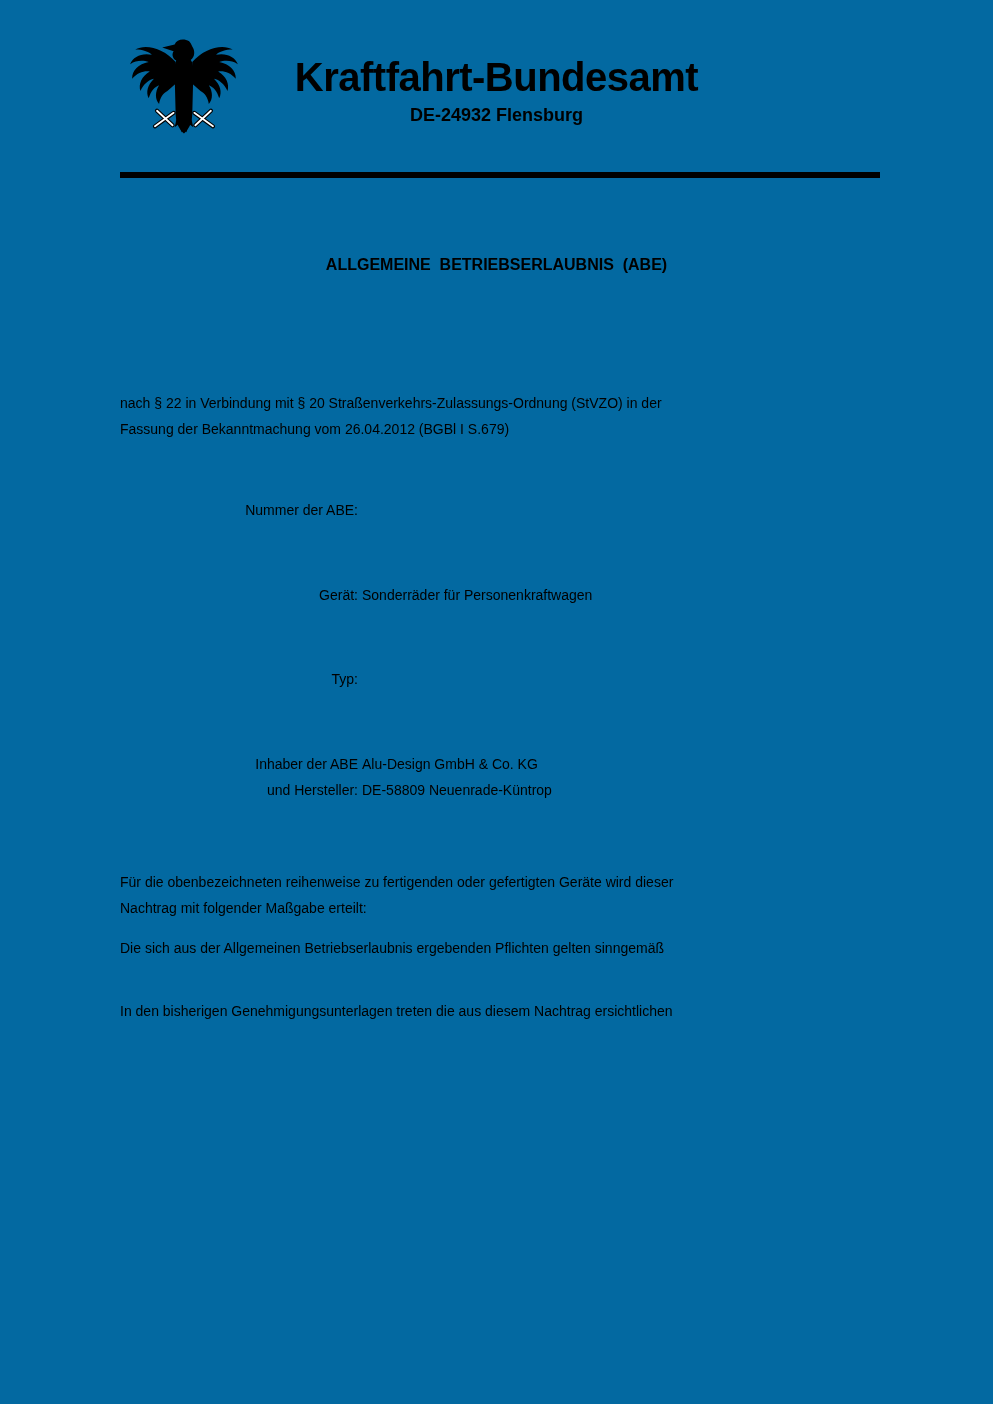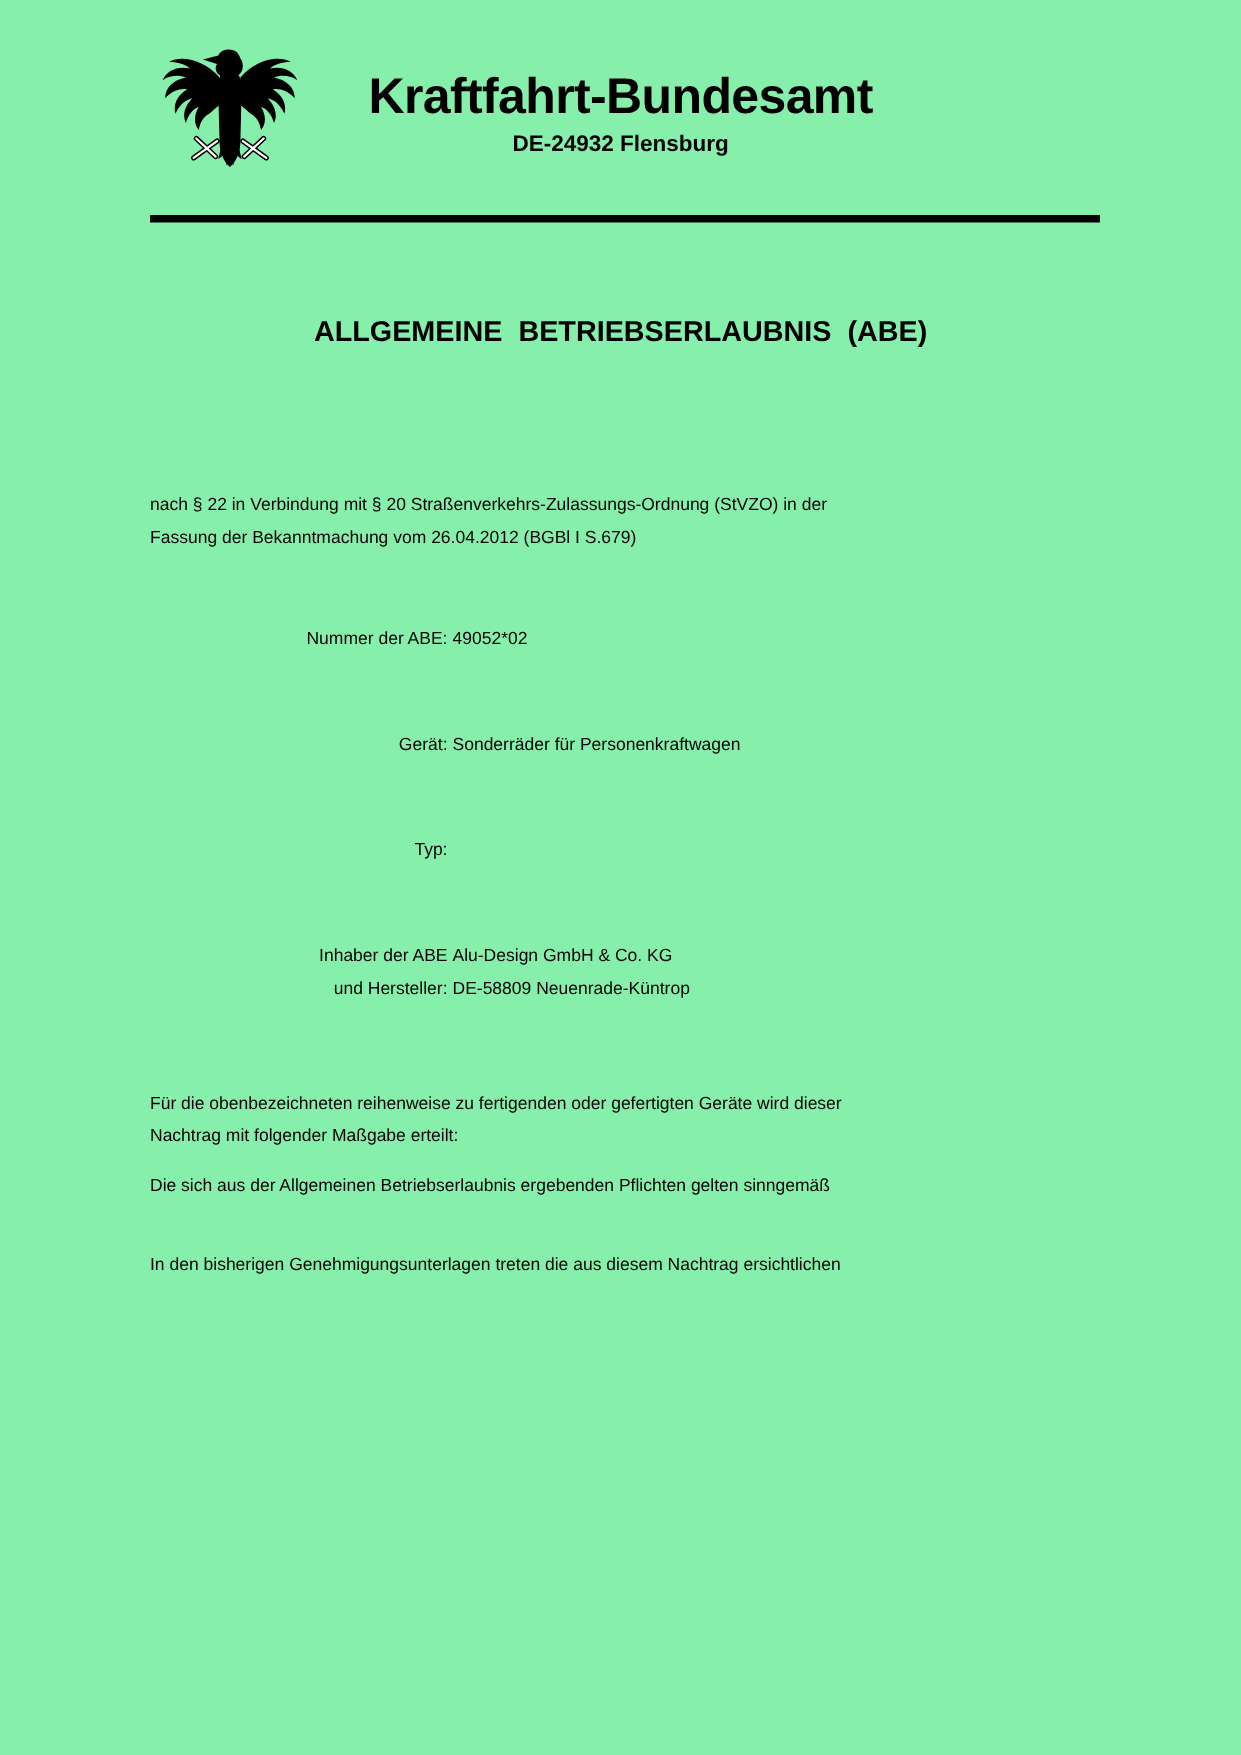--- a/index.html
+++ b/index.html
@@ -1,21 +1,21 @@
 <!DOCTYPE html>
 <html><head>
 <meta charset="utf-8">
 <style>
   html,body { margin:0; padding:0; background:#e8e8e8; }
   .page {
     position: relative;
     width: 993px;
     height: 1404px;
     margin: 0 auto;
-    background: #86efac;
+    background: #0369a1;
     font-family: "Liberation Sans", sans-serif;
     color: #000000;
     overflow: hidden;
   }
   .abs { position: absolute; }
   .center { left: 0; right: 0; text-align: center; }
   .line { white-space: pre; }
 
   .eagle { left: 128px; top: 36px; width: 114px; height: 106px; }
   .eagle svg { width: 100%; height: 100%; display: block; }
@@ -33,21 +33,21 @@
     font-weight: 700;
     line-height: 24px;
   }
   .rule {
     top: 172px; left: 120px;
     width: 760px; height: 6px;
     background: #000000;
   }
   .doc-title {
     top: 251px;
-    font-size: 23px;
+    font-size: 16px;
     font-weight: 700;
     line-height: 28px;
     white-space: pre;
   }
   .bodytext { font-size: 14px; line-height: 26px; margin-top: 48px; }
 
   .intro { left: 120px; top: 342px; width: 745px; }
 
   .field-label { left: 123px; width: 235px; text-align: right; }
   .field-value { left: 362px; width: 520px; }
@@ -92,23 +92,20 @@
   <div class="abs center doc-title">ALLGEMEINE  BETRIEBSERLAUBNIS  (ABE)</div>
 
   <div class="abs intro bodytext">
     <div class="line">nach § 22 in Verbindung mit § 20 Straßenverkehrs-Zulassungs-Ordnung (StVZO) in der</div>
     <div class="line">Fassung der Bekanntmachung vom 26.04.2012 (BGBl I S.679)</div>
   </div>
 
   <div class="abs field-label bodytext" style="top:449px">
     <div class="line">Nummer der ABE:</div>
   </div>
-  <div class="abs field-value bodytext" style="top:449px">
-    <div class="line">49052*02</div>
-  </div>
 
   <div class="abs field-label bodytext" style="top:534px">
     <div class="line">Gerät:</div>
   </div>
   <div class="abs field-value bodytext" style="top:534px">
     <div class="line">Sonderräder für Personenkraftwagen</div>
   </div>
 
   <div class="abs field-label bodytext" style="top:618px">
     <div class="line">Typ:</div>

